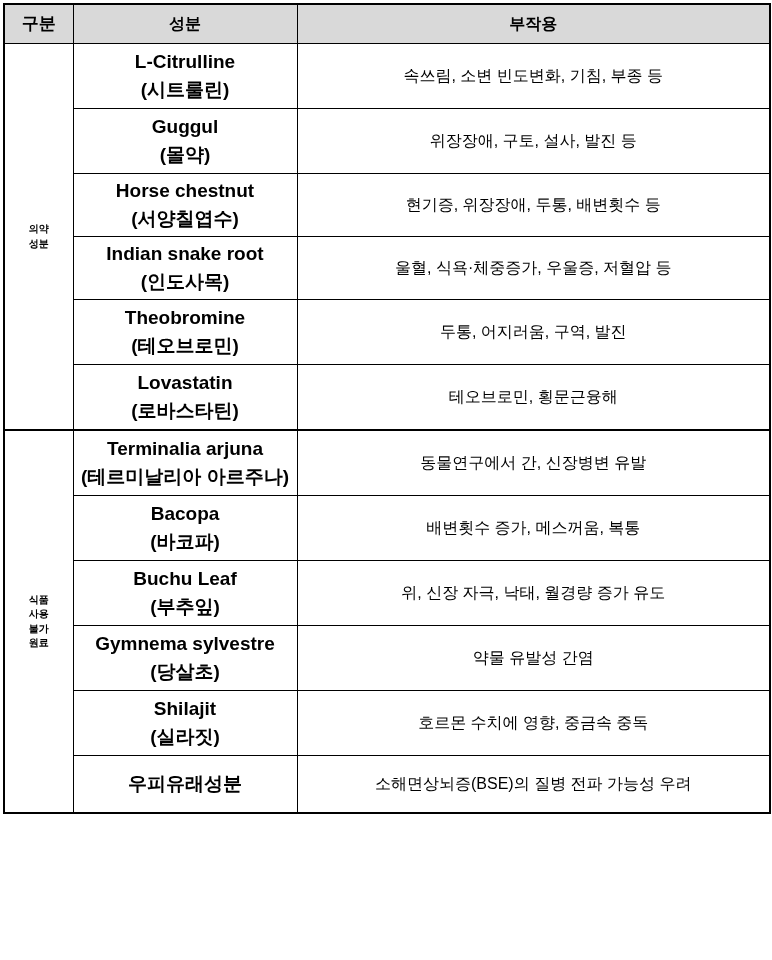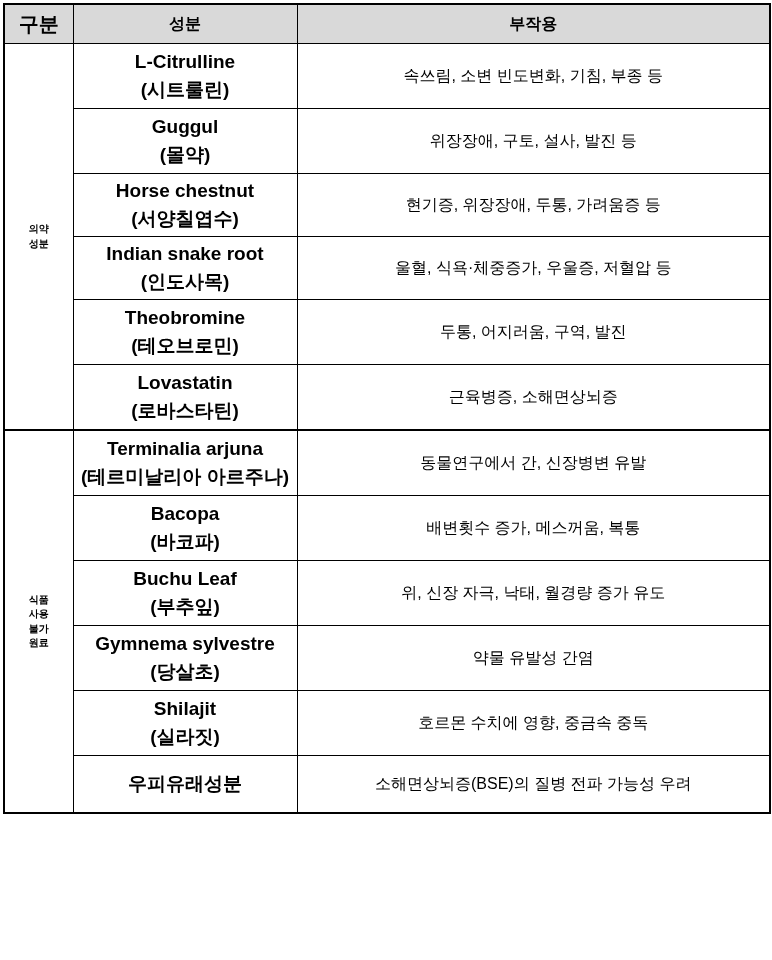--- a/index.html
+++ b/index.html
@@ -36,21 +36,21 @@
     vertical-align: middle;
     padding: 2px 4px;
   }
   thead th {
     background: #d9d9d9;
     font-weight: bold;
     font-size: 16px;
     height: 34px;
     line-height: 1.2;
   }
-  thead th.head-group { font-size: 20px; }
+  thead th.head-group { font-size: 17px; }
 
   td.group-cell {
     font-weight: bold;
     font-size: 10px;
     line-height: 1.45;
     background: #ffffff;
     border-left: 2px solid #000000;
   }
   td.name-cell {
     font-weight: bold;
@@ -118,21 +118,21 @@
           <span class="korean">(몰약)</span>
         </td>
         <td class="effect-cell">위장장애, 구토, 설사, 발진 등</td>
       </tr>
 
       <tr class="row-h2">
         <td class="name-cell">
           <span class="latin">Horse chestnut</span>
           <span class="korean">(서양칠엽수)</span>
         </td>
-        <td class="effect-cell">현기증, 위장장애, 두통, 가려움증 등</td>
+        <td class="effect-cell">현기증, 위장장애, 두통, 배변횟수 등</td>
       </tr>
 
       <tr class="row-h2">
         <td class="name-cell">
           <span class="latin">Indian snake root</span>
           <span class="korean">(인도사목)</span>
         </td>
         <td class="effect-cell">울혈, 식욕·체중증가, 우울증, 저혈압 등</td>
       </tr>
 
@@ -142,21 +142,21 @@
           <span class="korean">(테오브로민)</span>
         </td>
         <td class="effect-cell">두통, 어지러움, 구역, 발진</td>
       </tr>
 
       <tr class="row-h1">
         <td class="name-cell">
           <span class="latin">Lovastatin</span>
           <span class="korean">(로바스타틴)</span>
         </td>
-        <td class="effect-cell">근육병증, 소해면상뇌증</td>
+        <td class="effect-cell">테오브로민, 횡문근융해</td>
       </tr>
 
       <tr class="row-h1 section-start">
         <td class="group-cell" rowspan="6">
           <span>식품</span><br>
           <span>사용</span><br>
           <span>불가</span><br>
           <span>원료</span>
         </td>
         <td class="name-cell">

